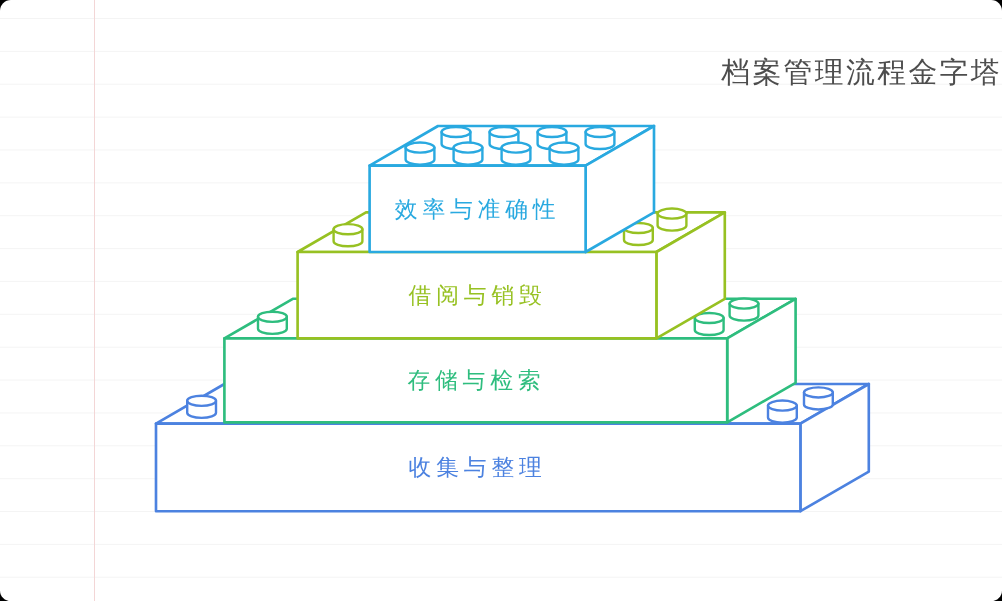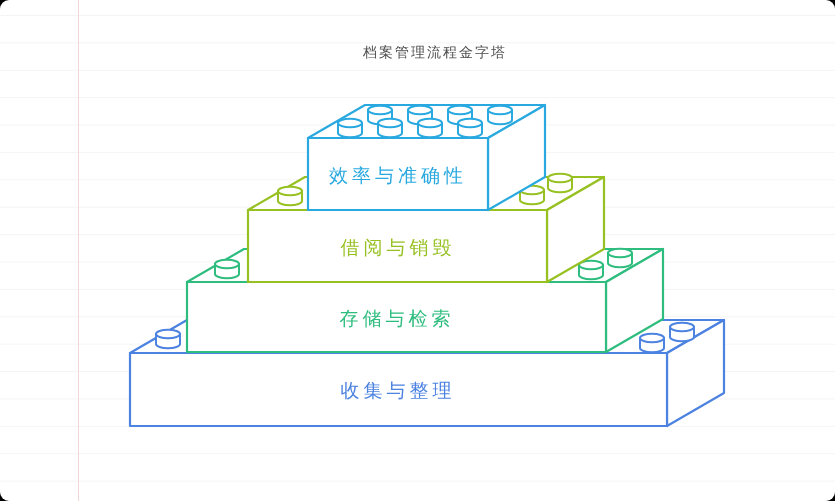--- a/index.html
+++ b/index.html
@@ -7,21 +7,21 @@
     width:835px;height:501px;overflow:hidden;
     font-family:"Liberation Sans","DejaVu Sans",sans-serif;
     background:#000;
   }
   .screen{position:relative;width:835px;height:501px;background:#000;}
   .paper{
     position:absolute;inset:0;border-radius:9px;background-color:#fff;overflow:hidden;
   }
   .title{
     position:absolute;top:44px;left:0;width:100%;box-sizing:border-box;padding-left:35px;
-    text-align:center;font-size:14px;letter-spacing:2px;
+    text-align:right;font-size:24px;letter-spacing:2px;
   }
   svg.diagram{position:absolute;left:0;top:0;}
   text.level-label{
     font-family:"Liberation Sans","DejaVu Sans",sans-serif;
     font-size:19px;letter-spacing:4px;
   }
 </style>
 </head>
 <body>
 

